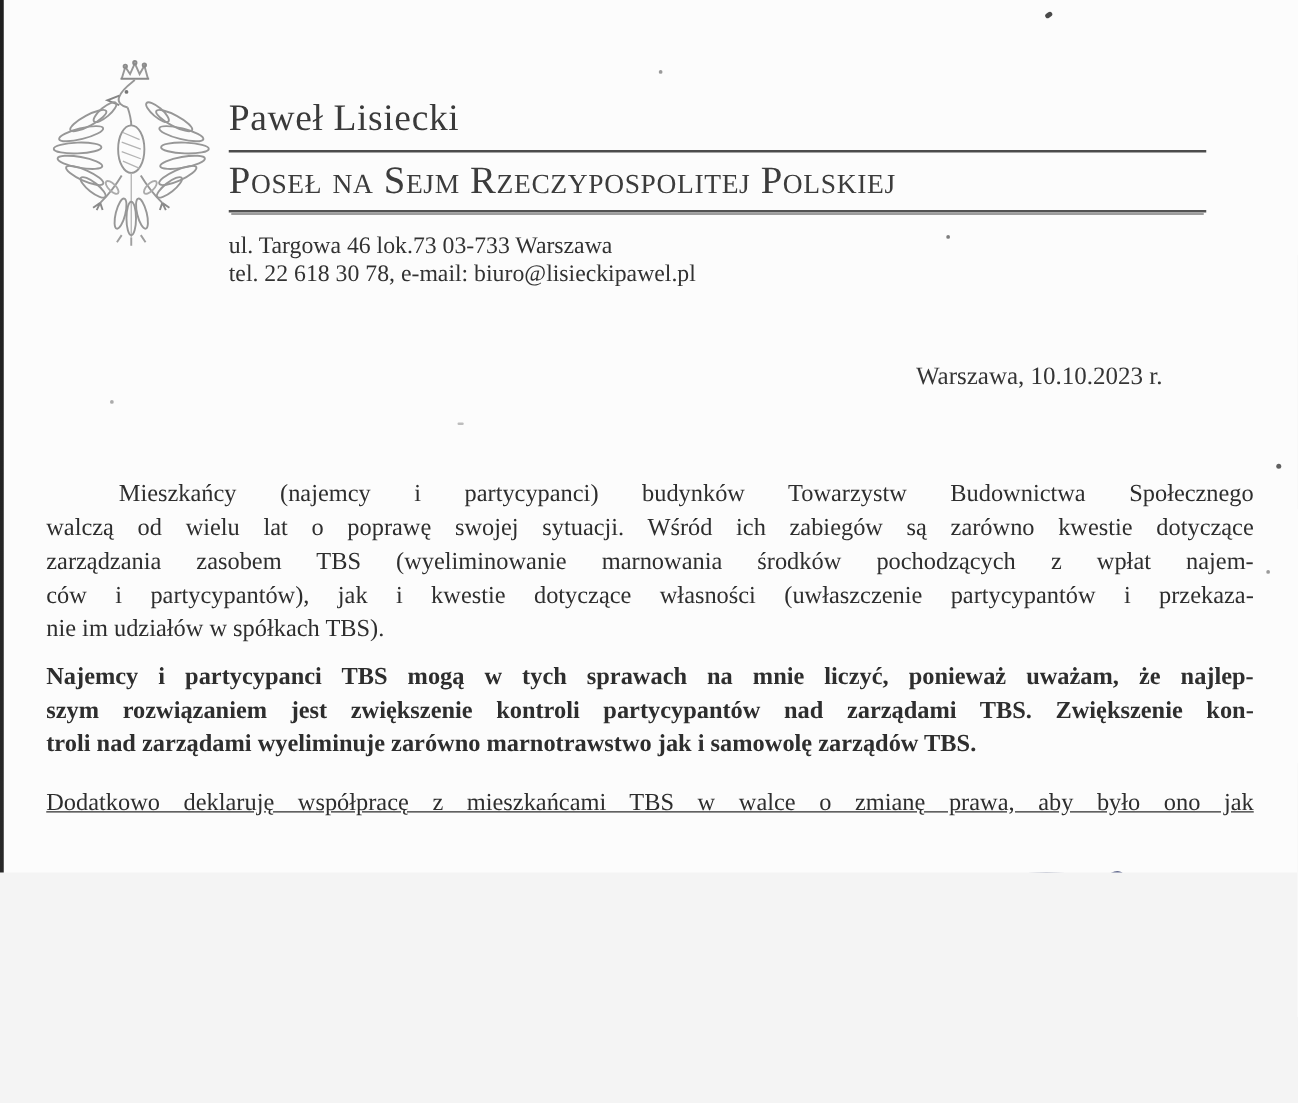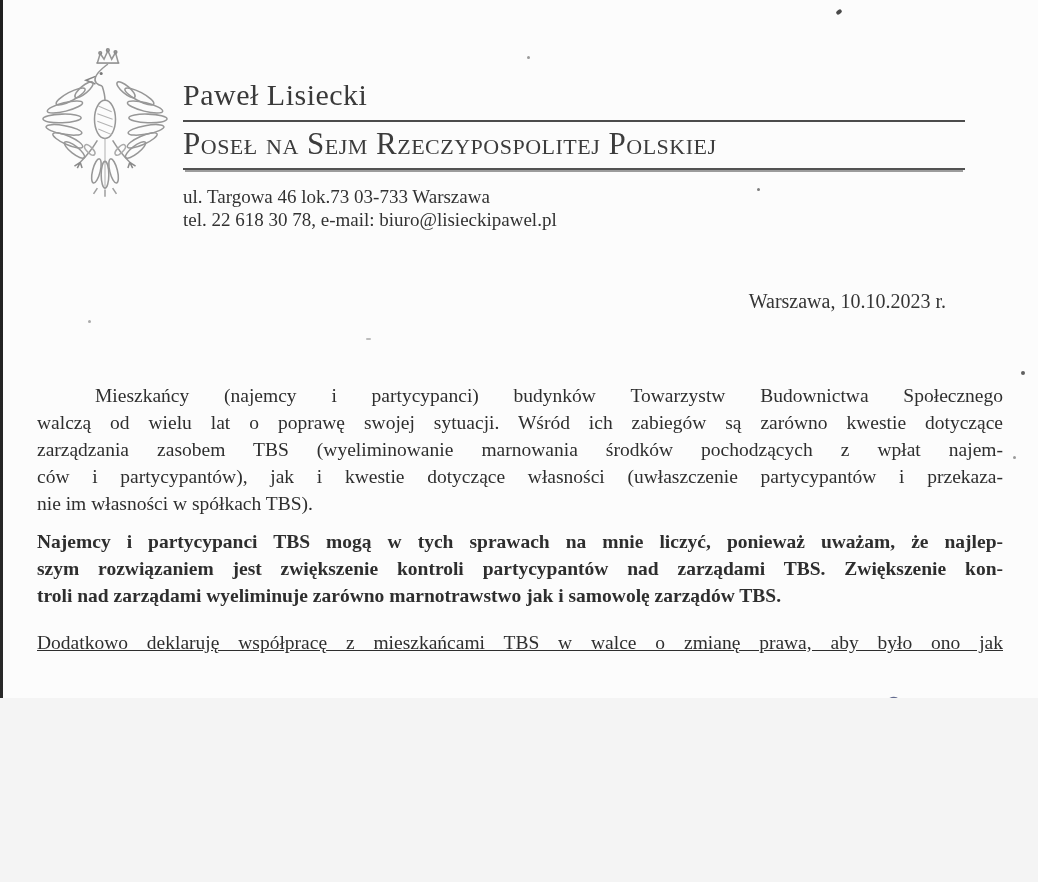--- a/index.html
+++ b/index.html
@@ -43,21 +43,21 @@
     padding: 4px 0 6px 0;
     border-bottom: 2px solid #525252;
     box-shadow: 0 4px 0 -2px #9c9c9c;
     white-space: nowrap;
   }
   .lh-address { margin-top: 15px; font-size: 19px; color: #323232; line-height: 23px; }
   .lh-contact { font-size: 19px; color: #323232; line-height: 23px; }
 
   
   .dateline {
-    position: absolute; top: 290px; right: 92px;
+    position: absolute; top: 290px; right: 108px;
     font-size: 20px; color: #353535;
   }
 
   
   .letter-body {
     position: absolute; left: 37px; top: 382px; width: 966px;
     font-size: 19.5px; line-height: 27px; color: #2e2e2e;
   }
   .para { margin: 0; }
   .para + .para.p2 { margin-top: 11px; font-weight: bold; }
@@ -147,21 +147,21 @@
   </div>
 
   <div class="dateline">Warszawa, 10.10.2023 r.</div>
 
   <div class="letter-body">
     <div class="para p1">
       <div class="line indent">Mieszkańcy (najemcy i partycypanci) budynków Towarzystw Budownictwa Społecznego</div>
       <div class="line">walczą od wielu lat o poprawę swojej sytuacji. Wśród ich zabiegów są zarówno kwestie dotyczące</div>
       <div class="line">zarządzania zasobem TBS (wyeliminowanie marnowania środków pochodzących z wpłat najem-</div>
       <div class="line">ców i partycypantów), jak i kwestie dotyczące własności (uwłaszczenie partycypantów i przekaza-</div>
-      <div class="line last">nie im własności w spółkach TBS).</div>
+      <div class="line last">nie im udziałów w spółkach TBS).</div>
     </div>
     <div class="para p2">
       <div class="line">Najemcy i partycypanci TBS mogą w tych sprawach na mnie liczyć, ponieważ uważam, że najlep-</div>
       <div class="line">szym rozwiązaniem jest zwiększenie kontroli partycypantów nad zarządami TBS. Zwiększenie kon-</div>
       <div class="line last">troli nad zarządami wyeliminuje zarówno marnotrawstwo jak i samowolę zarządów TBS.</div>
     </div>
     <div class="para p3">
       <div class="line">Dodatkowo deklaruję współpracę z mieszkańcami TBS w walce o zmianę prawa, aby było ono jak</div>
     </div>
   </div>

